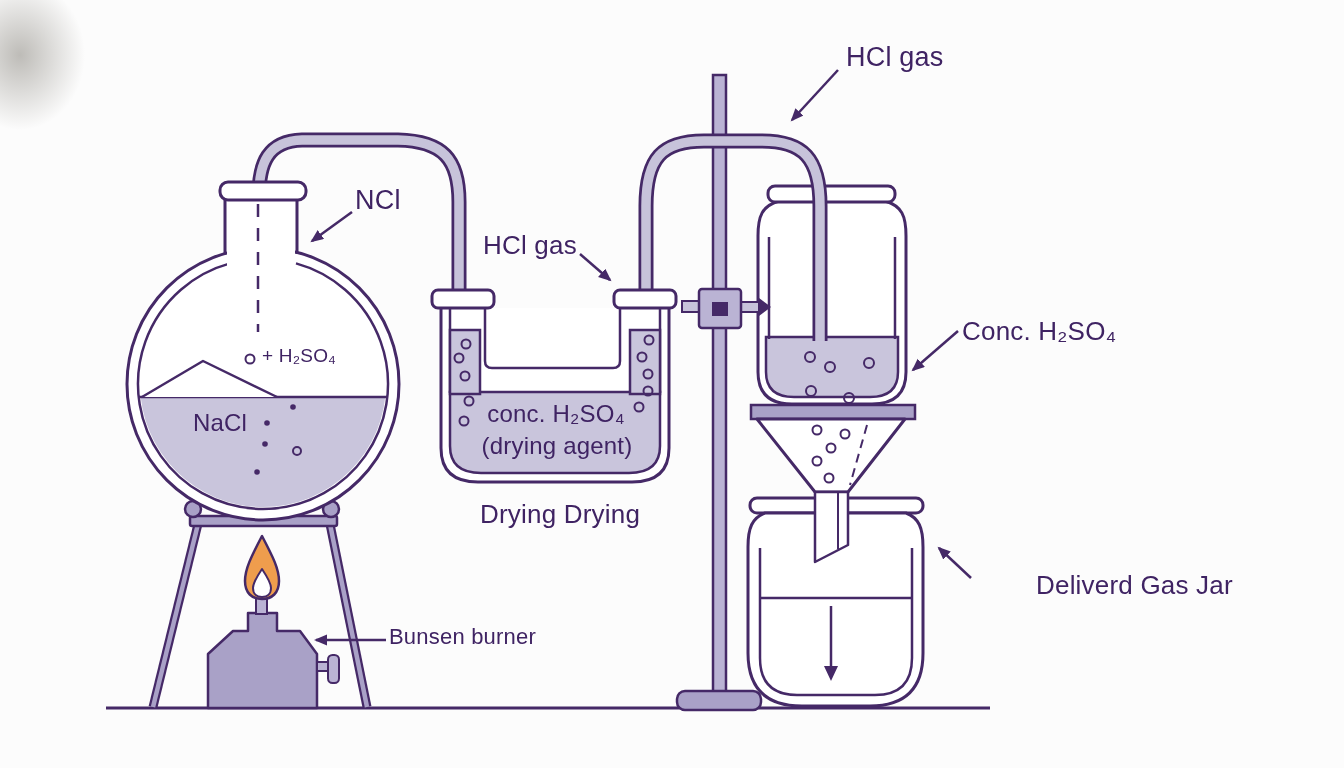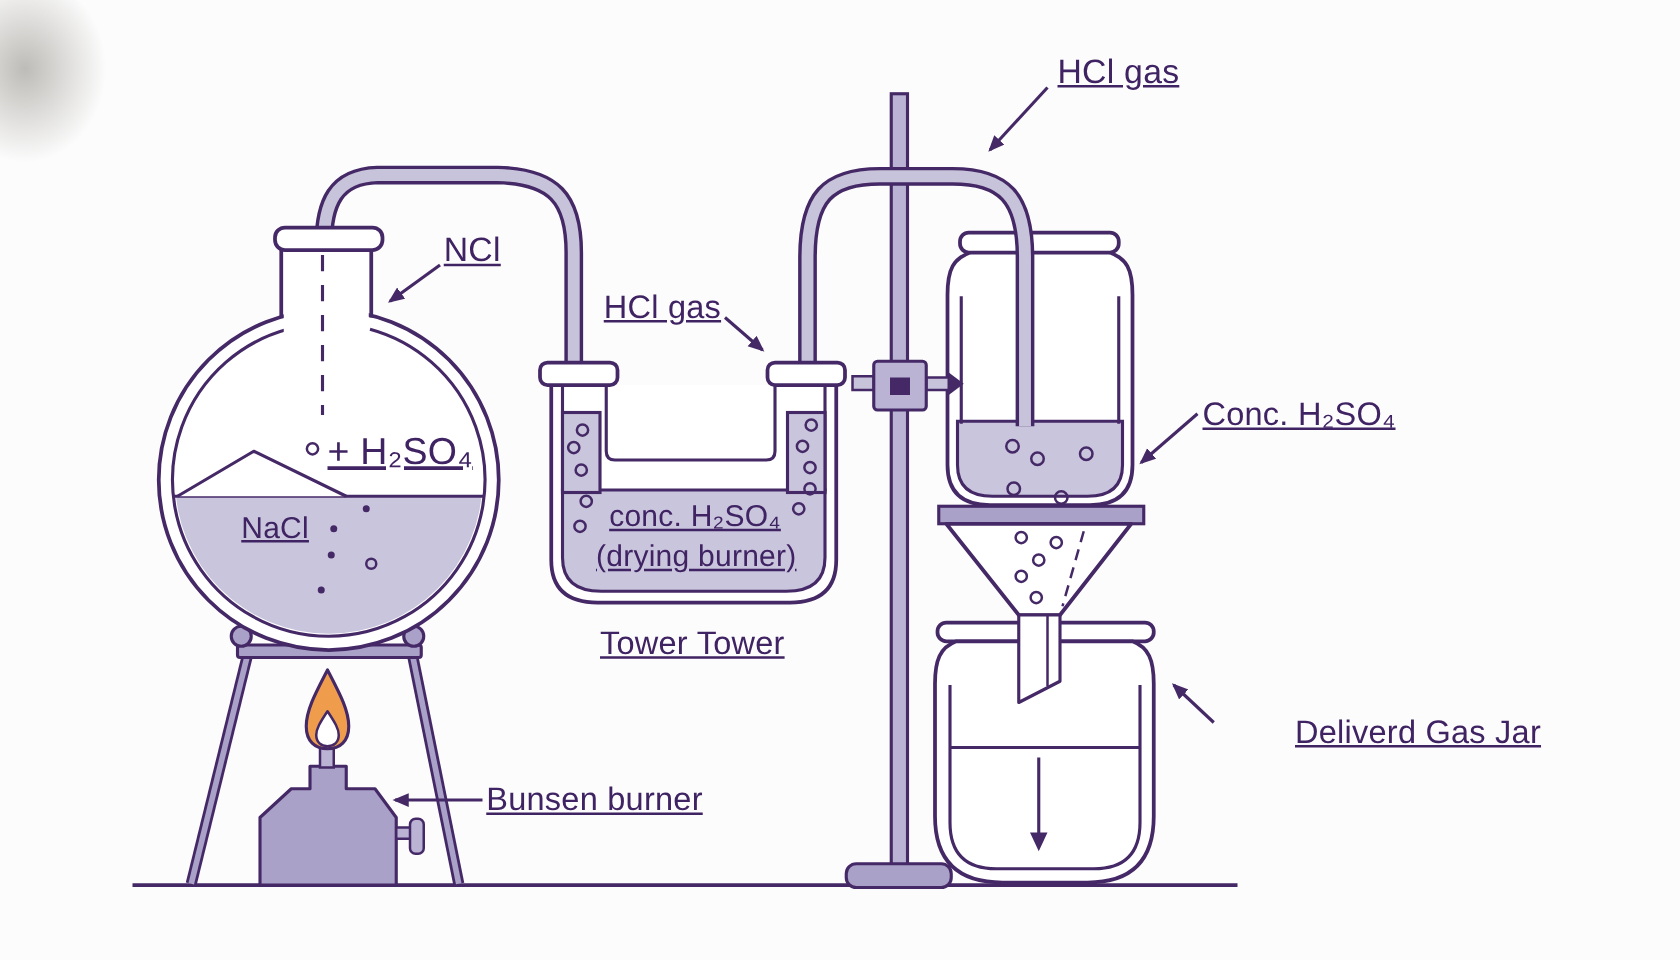--- a/index.html
+++ b/index.html
@@ -12,31 +12,31 @@
     background:var(--bg,#fcfcfc);
     font-family:"Liberation Sans","DejaVu Sans",sans-serif;
     color:var(--text,#3f2363);
   }
   .smudge{
     position:absolute;left:-45px;top:-20px;width:130px;height:150px;
     background:radial-gradient(closest-side,rgba(148,145,138,.6),rgba(148,145,138,0));
     pointer-events:none;
   }
   svg.diagram{position:absolute;left:0;top:0;}
-  .lbl{position:absolute;white-space:nowrap;font-size:27px;letter-spacing:.2px;text-decoration:underline;}
+  .lbl{position:absolute;white-space:nowrap;font-size:27px;letter-spacing:.2px;}
   .lbl.small{font-size:24px;}
   .lbl.center{transform:translateX(-50%);}
   #lbl-ncl{left:355px;top:185px;text-align:center;}
   #lbl-hcl-top{left:846px;top:42px;}
   #lbl-hcl-mid{left:483px;top:230px;font-size:26px;}
   #lbl-conc-right{left:962px;top:316px;font-size:26px;}
   #lbl-deliverd{left:1036px;top:570px;font-size:26px;}
   #lbl-drying{left:480px;top:499px;font-size:26px;}
-  #lbl-bunsen{left:389px;top:624px;font-size:26px;}
-  #flask-reagent{left:262px;top:345px;font-size:30px;}
+  #lbl-bunsen{left:389px;top:624px;font-size:22px;}
+  #flask-reagent{left:262px;top:345px;font-size:19px;}
   #flask-salt{left:193px;top:409px;font-size:24px;}
   #tower-liquid{left:556px;top:400px;}
   #tower-note{left:557px;top:432px;}
 </style>
 </head>
 <body>
 
 <div class="smudge"></div>
 
 <svg class="diagram" width="1344" height="768" viewBox="0 0 1344 768">
@@ -191,18 +191,18 @@
     <path d="M971 578 L939 548" marker-end="url(#ah)"></path>
     <path d="M386 640 L316 640" marker-end="url(#ah)"></path>
   </g>
 </svg>
 
 <div class="lbl" id="lbl-ncl">NCl</div>
 <div class="lbl" id="lbl-hcl-top">HCl gas</div>
 <div class="lbl" id="lbl-hcl-mid">HCl gas</div>
 <div class="lbl" id="lbl-conc-right">Conc. H₂SO₄</div>
 <div class="lbl" id="lbl-deliverd">Deliverd Gas Jar</div>
-<div class="lbl" id="lbl-drying">Tower Tower</div>
+<div class="lbl" id="lbl-drying">Drying Drying</div>
 <div class="lbl" id="lbl-bunsen">Bunsen burner</div>
 <div class="lbl small" id="flask-reagent">+ H₂SO₄</div>
 <div class="lbl" id="flask-salt">NaCl</div>
 <div class="lbl small center" id="tower-liquid">conc. H₂SO₄</div>
-<div class="lbl small center" id="tower-note">(drying burner)</div>
+<div class="lbl small center" id="tower-note">(drying agent)</div>
 
 </body></html>

